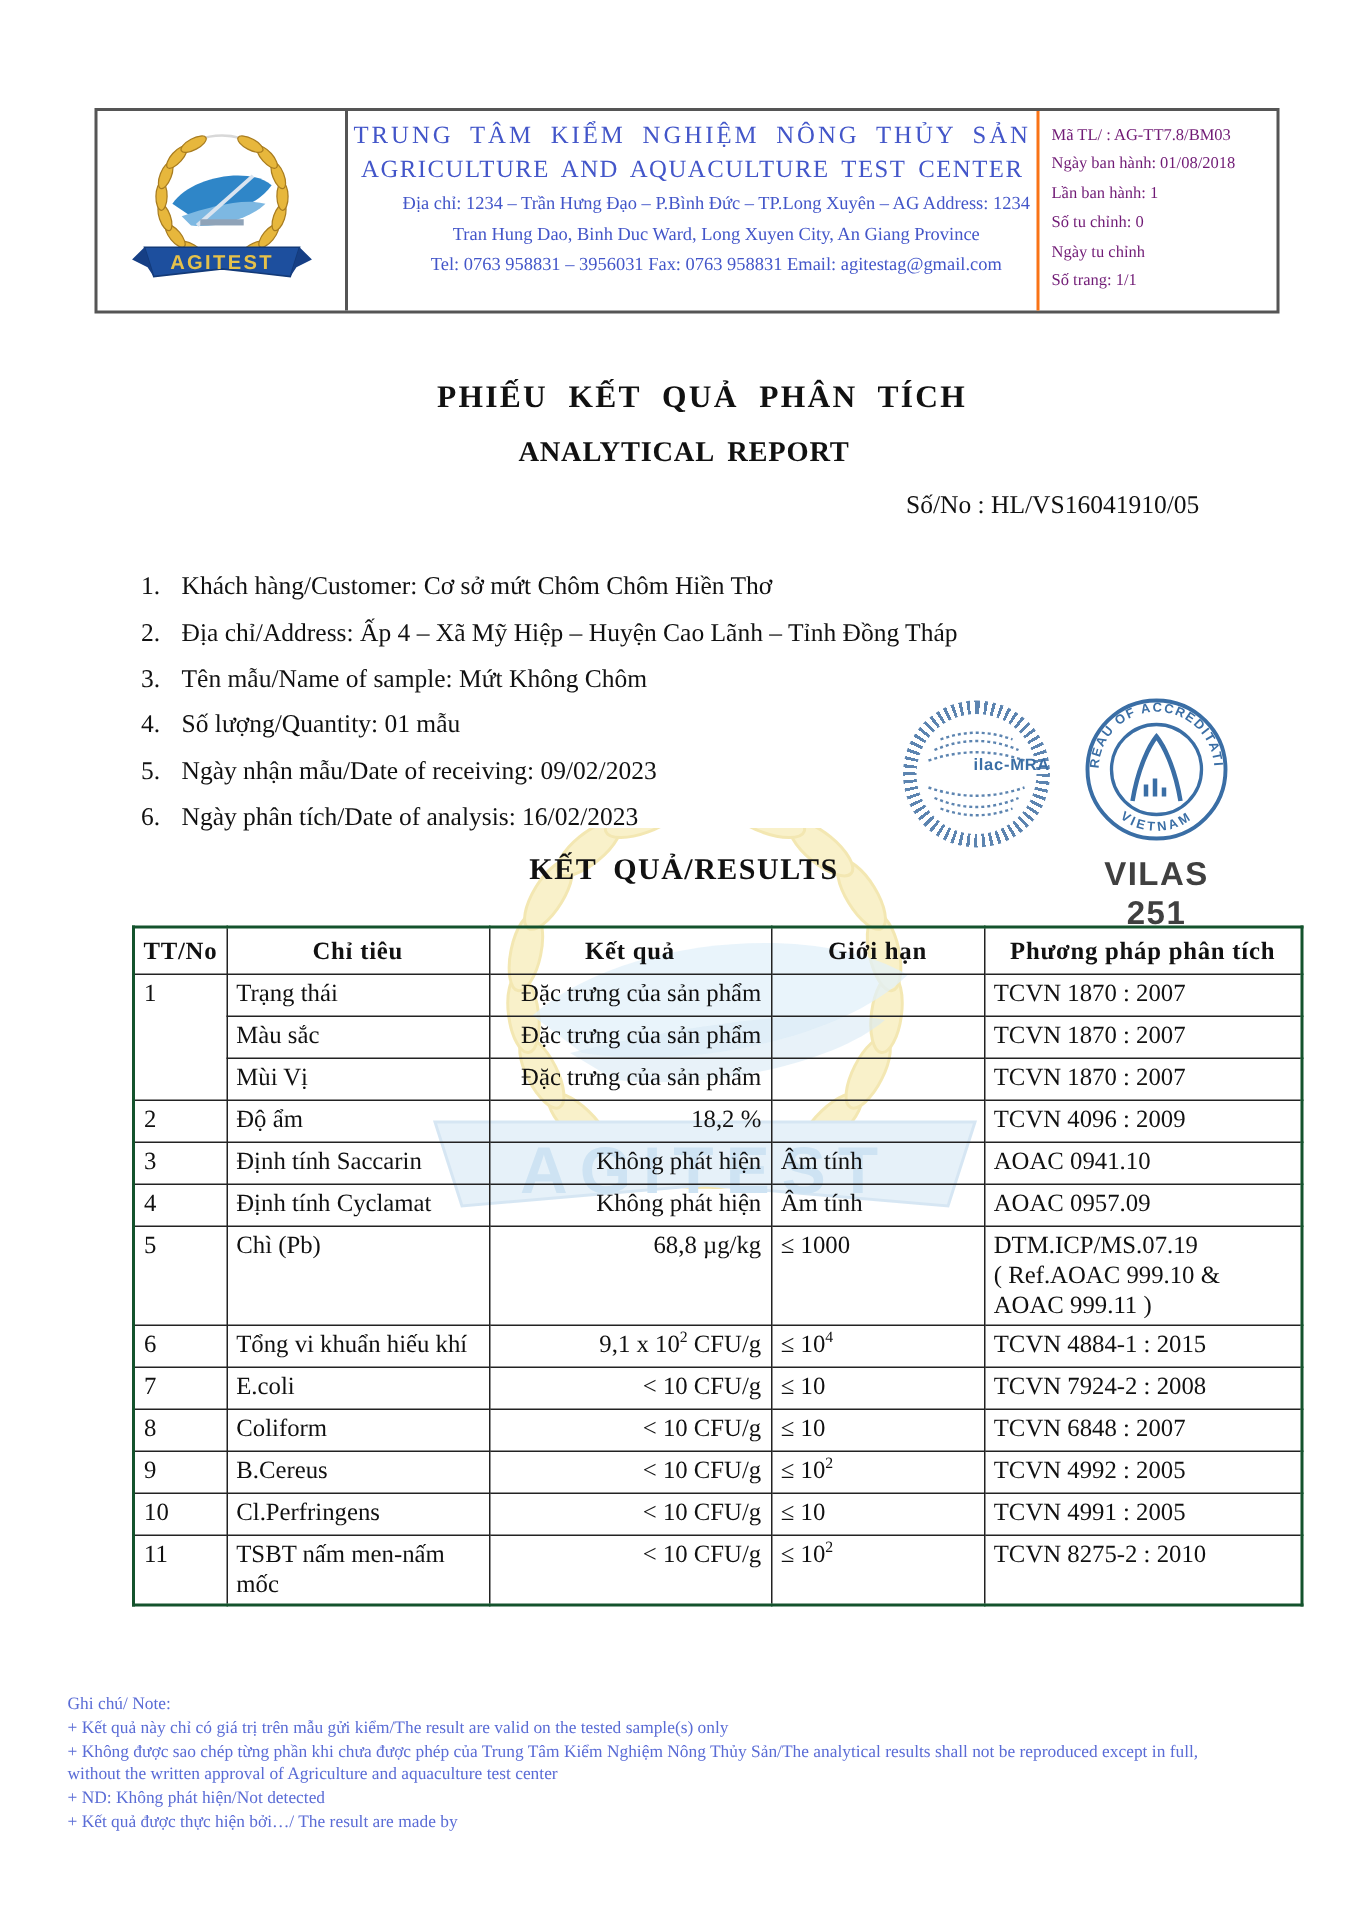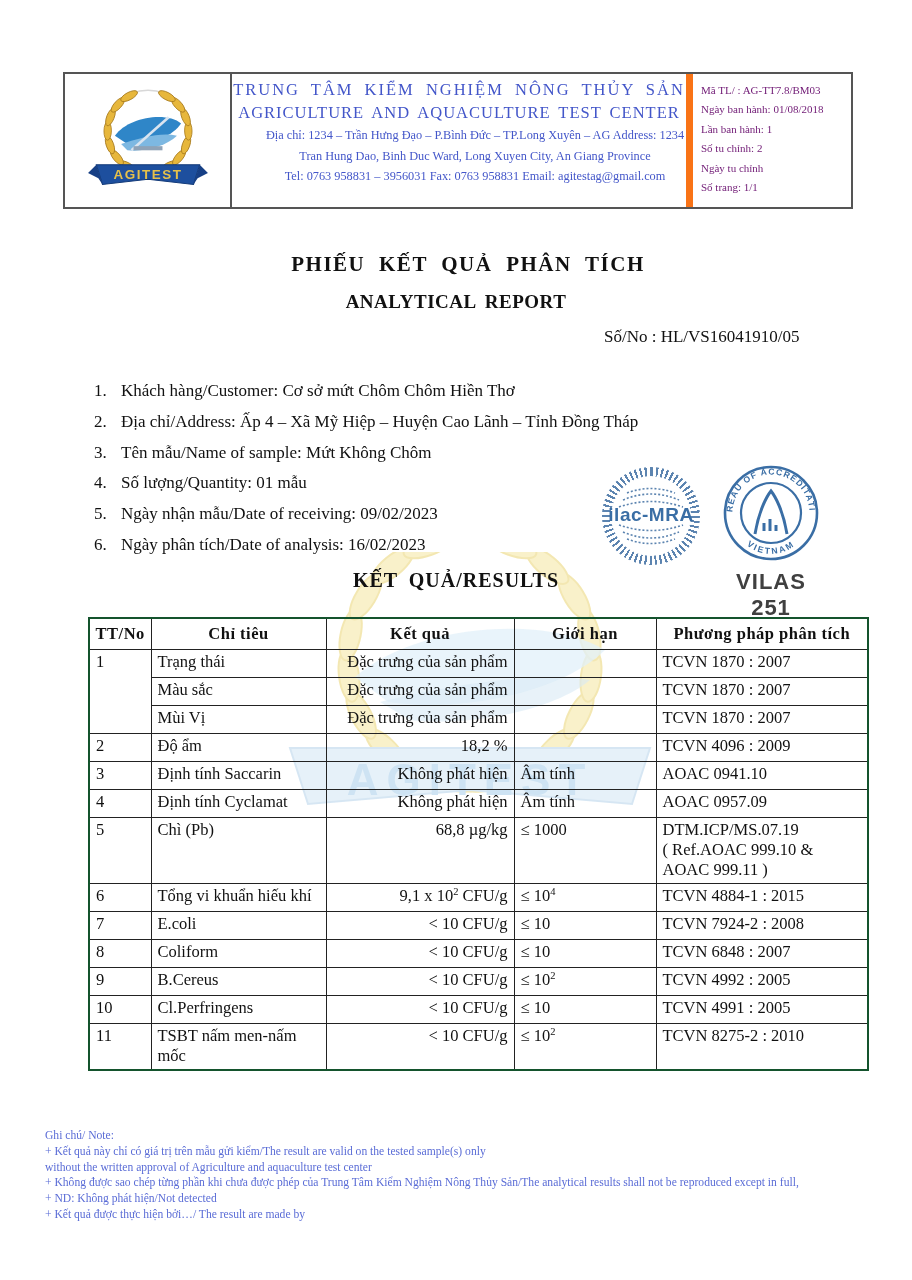--- a/index.html
+++ b/index.html
@@ -3,21 +3,21 @@
 <meta charset="utf-8">
 <style>
   html,body{margin:0;padding:0;background:#e8e8e8;}
   .page{position:relative;width:912px;height:1280px;background:#ffffff;margin:0 auto;
         font-family:"Liberation Serif","DejaVu Serif",serif;color:#111;overflow:hidden;}
 
   
   .header-box{position:absolute;left:63px;top:72px;width:786px;height:133px;
               border:2px solid #555;display:grid;grid-template-columns:167px 1fr 158px;}
   .header-logo-cell{border-right:2px solid #555;display:flex;align-items:center;justify-content:center;}
-  .header-center-cell{border-right:7px solid #f97316;text-align:center;padding-top:5px;color:#4356c9;}
+  .header-center-cell{border-right:2px solid #f97316;text-align:center;padding-top:5px;color:#4356c9;}
   .header-right-cell{padding:7px 6px 0 8px;color:#701a75;}
   .org-name-vi{font-size:16.5px;letter-spacing:2px;word-spacing:5px;line-height:22px;}
   .org-name-en{font-size:16.5px;letter-spacing:1px;word-spacing:3px;line-height:24px;}
   .org-addr{font-size:12.3px;line-height:20.5px;padding-left:32px;}
   .doc-info-line{font-size:11px;line-height:19.4px;white-space:nowrap;}
 
   
   .title-vi{position:absolute;left:0;top:252px;width:100%;text-align:center;
             font-size:21px;font-weight:bold;letter-spacing:1.5px;word-spacing:7px;padding-left:12px;}
   .title-en{position:absolute;left:0;top:291px;width:100%;text-align:center;
@@ -29,23 +29,23 @@
   .info-item{display:flex;font-size:17px;line-height:30.8px;}
   .info-index{width:27px;flex:0 0 27px;}
   .info-text{white-space:nowrap;}
 
   
   .ilac-stamp{position:absolute;left:602px;top:467px;width:98px;height:98px;}
   .ilac-ring{position:absolute;inset:0;border-radius:50%;
              background:repeating-conic-gradient(#5c84b0 0deg 2.6deg,#ffffff 2.6deg 6.4deg);}
   .ilac-inner{position:absolute;inset:9px;border-radius:50%;background:#fff;}
   .ilac-arcs{position:absolute;inset:9px;}
-  .ilac-text{position:absolute;left:0;top:37px;width:100%;text-align:center;
+  .ilac-text{position:absolute;left:0;top:37px;width:100%;text-align:right;
              font-family:"Liberation Sans","DejaVu Sans",sans-serif;
-             font-weight:bold;font-size:19px;color:#3a6ea5;letter-spacing:.5px;}
+             font-weight:bold;font-size:11px;color:#3a6ea5;letter-spacing:.5px;}
   .vilas-stamp{position:absolute;left:719px;top:463px;width:104px;text-align:center;}
   .vilas-label{font-family:"Liberation Sans","DejaVu Sans",sans-serif;font-weight:bold;
                font-size:22px;color:#404040;letter-spacing:1px;margin-top:2px;}
 
   
   .results-heading{position:absolute;left:0;top:569px;width:100%;text-align:center;
                    font-size:20px;font-weight:bold;letter-spacing:1px;word-spacing:5px;z-index:2;}
   .watermark{position:absolute;left:260px;top:552px;width:420px;height:272px;z-index:0;opacity:.6;}
   .results-table-wrap{position:absolute;left:88px;top:617px;z-index:1;}
   table.results{border-collapse:collapse;table-layout:fixed;width:779px;border:2px solid #14532d;background:transparent;}
@@ -132,21 +132,21 @@
       <div class="org-name-vi">TRUNG  TÂM KIỂM  NGHIỆM NÔNG  THỦY  SẢN</div>
       <div class="org-name-en">AGRICULTURE AND AQUACULTURE TEST CENTER</div>
       <div class="org-addr">Địa chỉ: 1234 – Trần Hưng Đạo – P.Bình Đức – TP.Long Xuyên – AG Address: 1234</div>
       <div class="org-addr">Tran Hung Dao, Binh Duc Ward, Long Xuyen City, An Giang Province</div>
       <div class="org-addr">Tel: 0763 958831 – 3956031   Fax: 0763 958831  Email: agitestag@gmail.com</div>
     </div>
     <div class="header-right-cell" id="doc-info">
         <div class="doc-info-line">Mã TL/ : AG-TT7.8/BM03</div>
         <div class="doc-info-line">Ngày ban hành: 01/08/2018</div>
         <div class="doc-info-line">Lần ban hành: 1</div>
-        <div class="doc-info-line">Số tu chỉnh: 2</div>
+        <div class="doc-info-line">Số tu chỉnh: 0</div>
         <div class="doc-info-line">Ngày tu chỉnh</div>
         <div class="doc-info-line">Số trang: 1/1</div>
       </div>
   </div>
 
   <div class="title-vi">PHIẾU  KẾT  QUẢ PHÂN TÍCH</div>
   <div class="title-en">ANALYTICAL REPORT</div>
   <div class="report-no">Số/No : HL/VS16041910/05</div>
 
   <div class="info-list" id="info-list">
@@ -329,20 +329,20 @@
             <td class="c-method">TCVN 8275-2 : 2010</td>
           </tr>
         </tbody>
     </table>
   </div>
 
   <div class="notes">
     <div class="note-line">Ghi  chú/  Note:</div>
     <div id="note-lines">
         <div class="note-line">+  Kết quả này chỉ có giá trị trên mẫu gửi kiểm/The result are  valid on the tested sample(s) only</div>
+        <div class="note-line">+  Không được sao chép từng phần khi chưa được phép của Trung Tâm Kiểm Nghiệm Nông Thủy Sản/The analytical  results shall not be reproduced  except in full,</div>
         <div class="note-line">without the written approval  of Agriculture and  aquaculture  test center</div>
-        <div class="note-line">+  Không được sao chép từng phần khi chưa được phép của Trung Tâm Kiểm Nghiệm Nông Thủy Sản/The analytical  results shall not be reproduced  except in full,</div>
         <div class="note-line">+ ND: Không phát hiện/Not detected</div>
         <div class="note-line">+  Kết quả được thực hiện bởi…/ The result are  made by</div>
       </div>
   </div>
 
 </div>
 
 </body></html>

